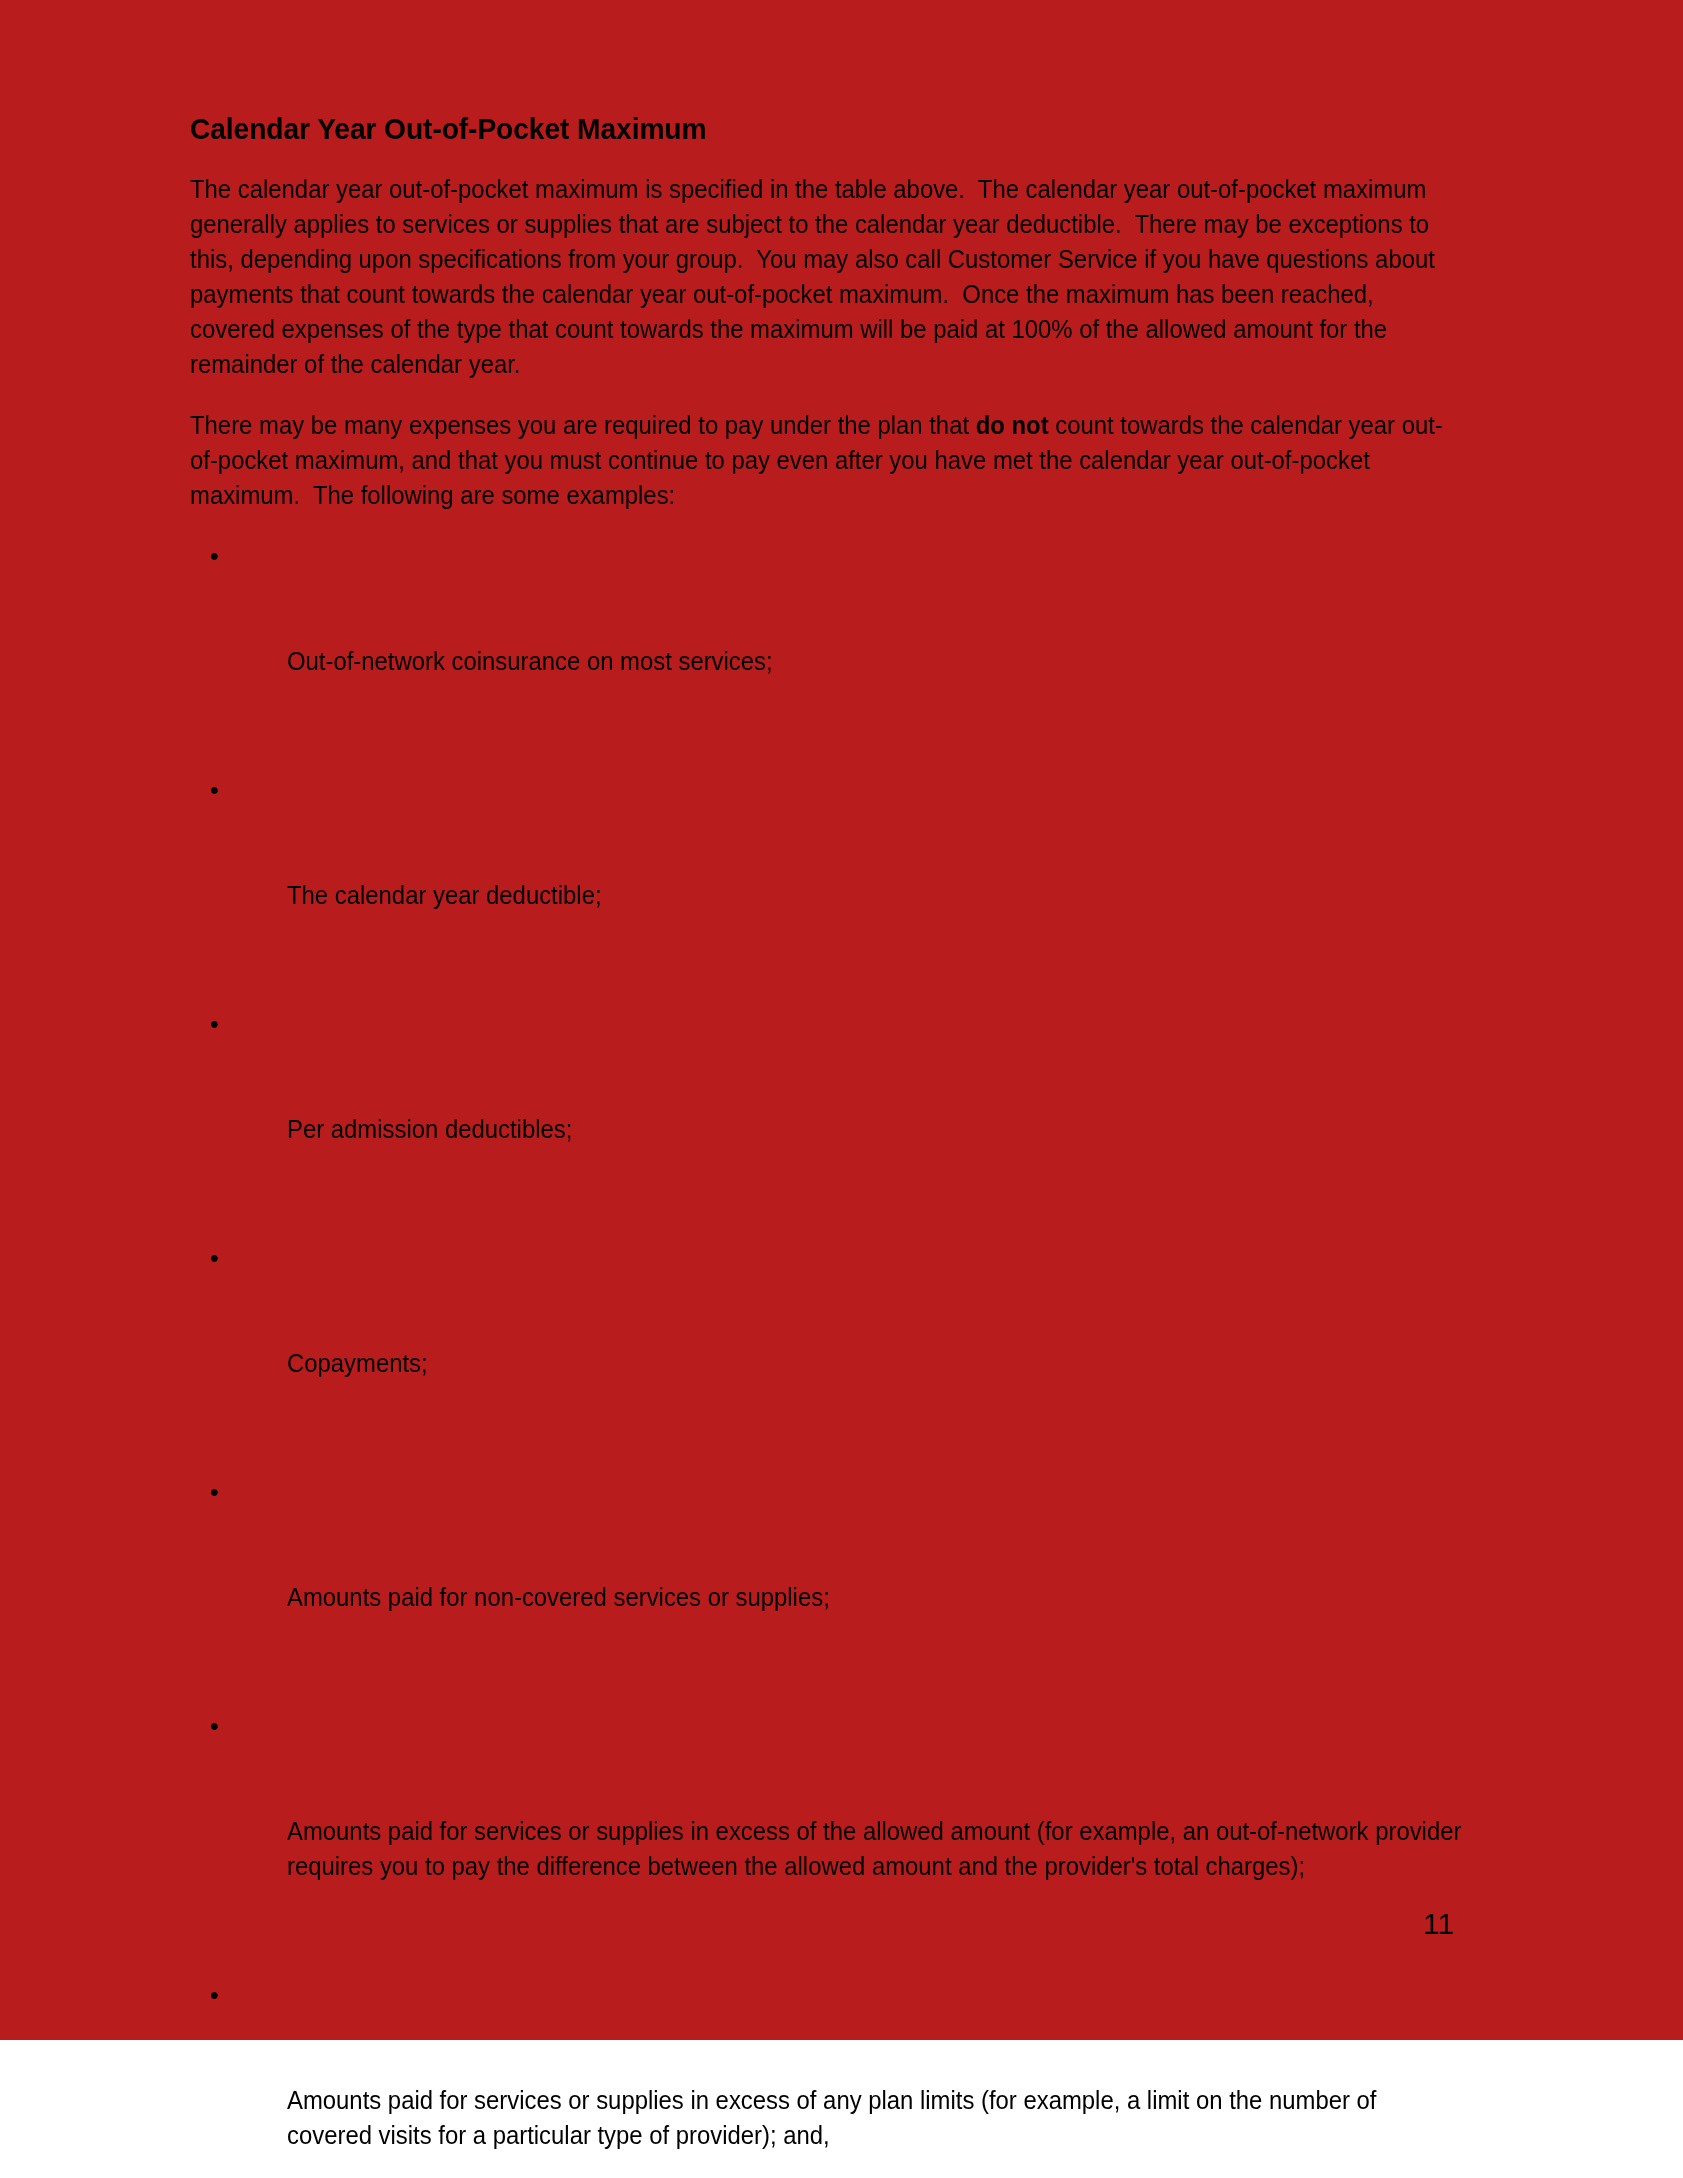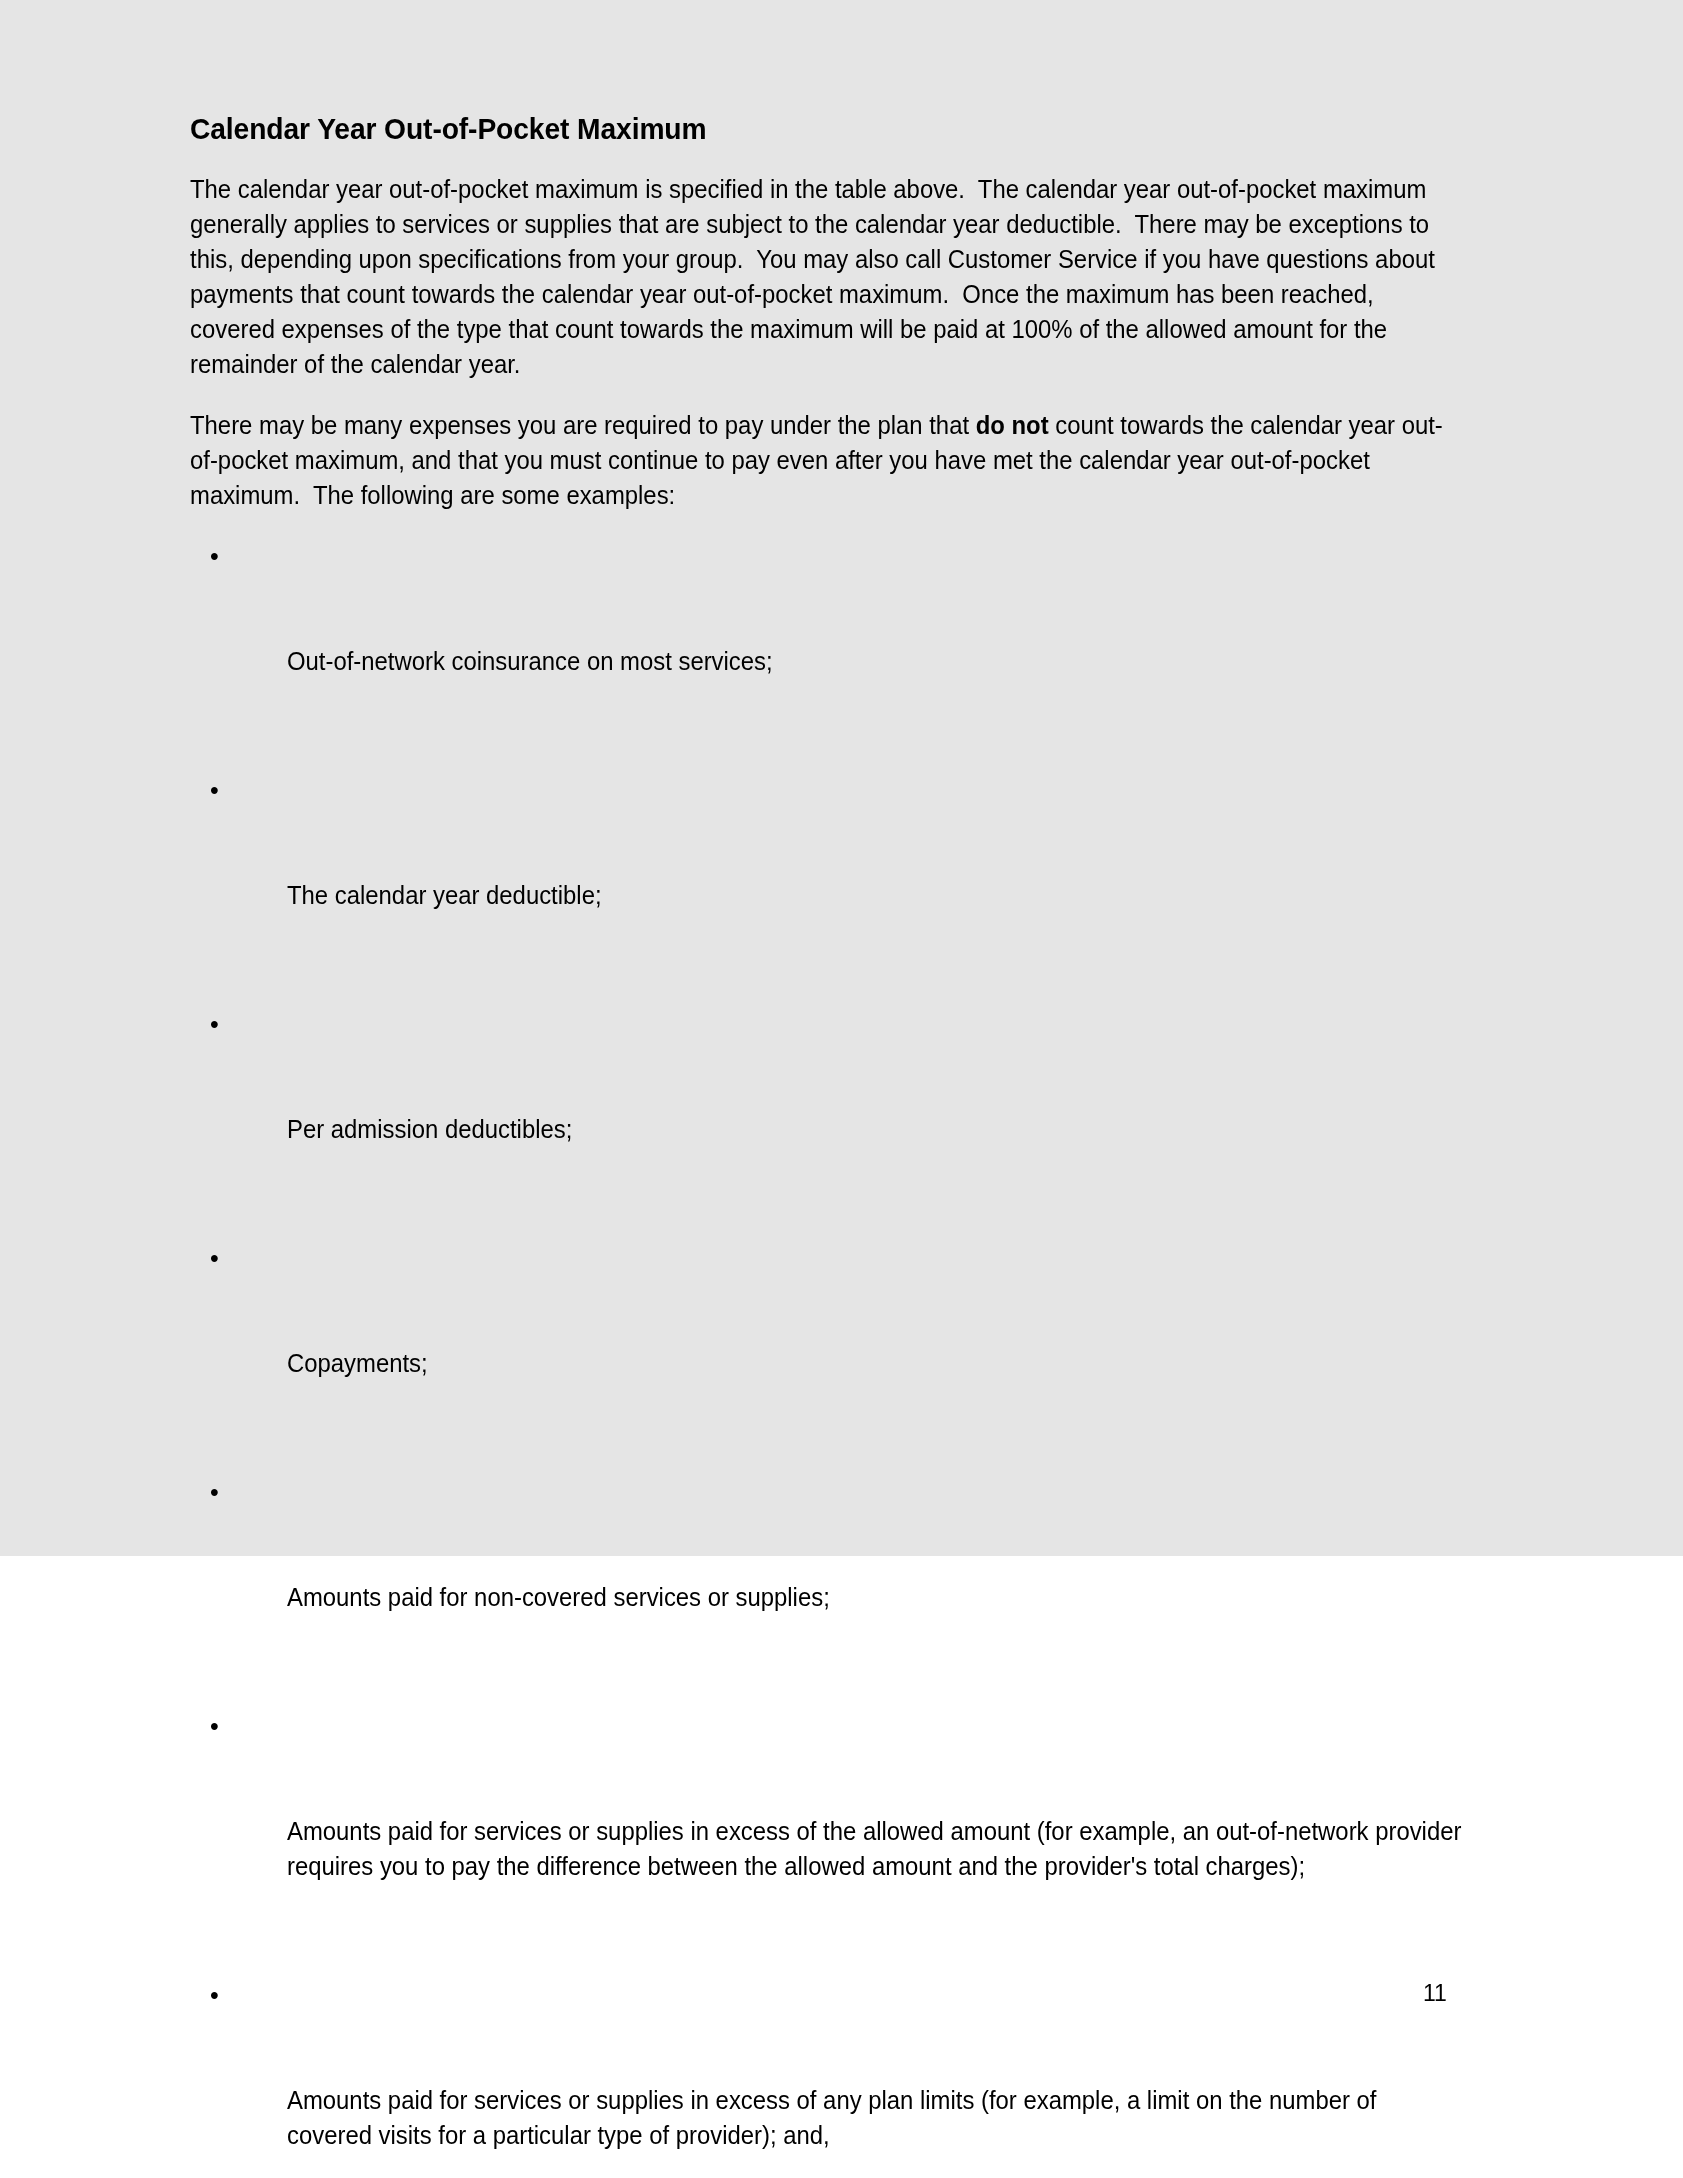--- a/index.html
+++ b/index.html
@@ -15,22 +15,22 @@
     font-family: "Liberation Sans", sans-serif;
     color: #000000;
     -webkit-font-smoothing: antialiased;
   }
 
   .page {
     position: absolute;
     top: 0;
     left: 0;
     width: 1683px;
-    height: 1556px;
-    background: #e5e5e5;
+    height: 2040px;
+    background: #b91c1c;
     box-sizing: border-box;
   }
 
   .content {
     position: absolute;
     left: 190px;
     top: 111px;
     width: 1277px;
   }
 
@@ -92,22 +92,22 @@
     width: 104.5%;
   }
 
   strong.inline-bold {
     font-weight: bold;
   }
 
   .page-number {
     position: absolute;
     left: 1423px;
-    top: 1978px;
-    font-size: 23px;
+    top: 1909px;
+    font-size: 30px;
     line-height: 30px;
   }
 </style>
 </head>
 <body>
 
 <div class="page">
 
   <div class="content">
 

